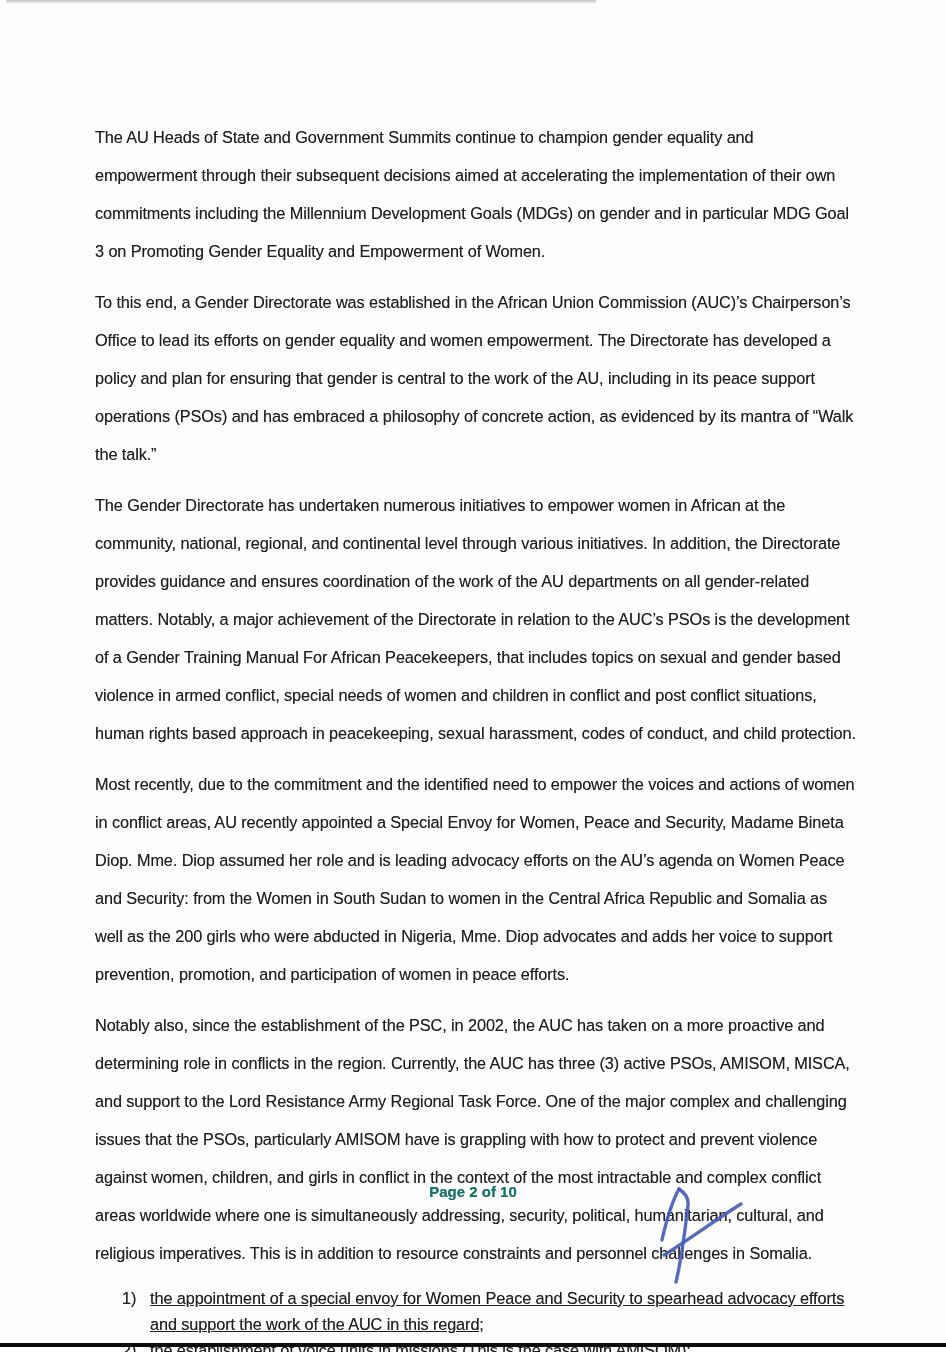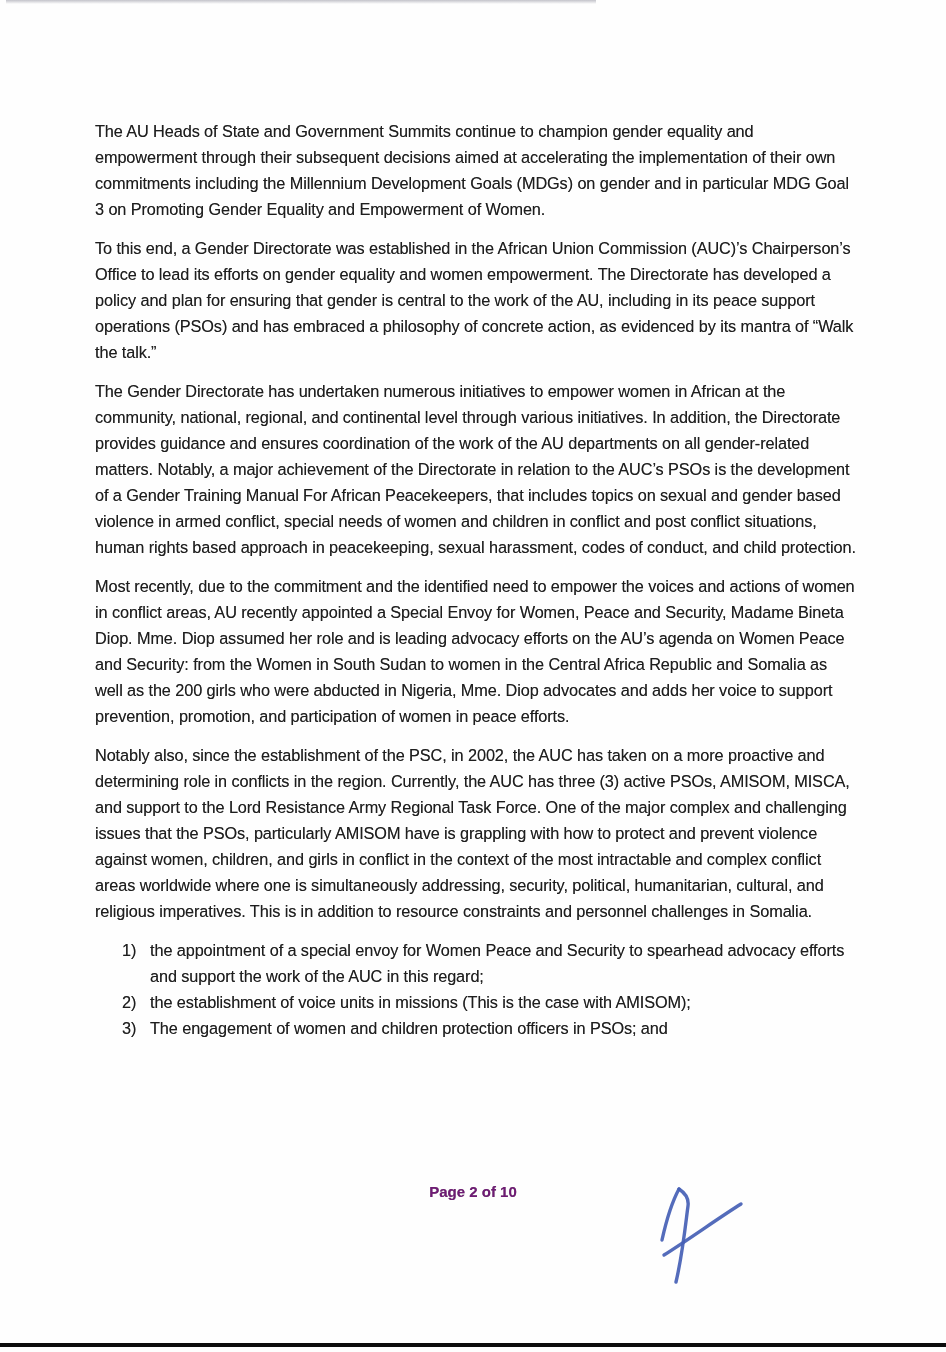--- a/index.html
+++ b/index.html
@@ -36,51 +36,52 @@
   }
   .content {
     position: absolute;
     left: 95px;
     top: 118px;
     width: 764px;
   }
   .doc-par {
     margin: 0 0 13px 0;
     font-size: 16.3px;
-    line-height: 26px;
+    line-height: 38px;
     text-shadow: 0 0 0.5px rgba(20,20,20,0.55);
     letter-spacing: -0.1px;
   }
   .doc-list {
     margin: 0;
     padding: 0 0 0 27px;
     list-style: none;
   }
   .doc-list-item {
     display: flex;
     font-size: 16.3px;
     line-height: 26px;
     text-shadow: 0 0 0.5px rgba(20,20,20,0.55);
     letter-spacing: -0.1px;
   }
   .doc-list-item .num {
     flex: 0 0 28px;
   }
   .doc-list-item .txt {
     flex: 1 1 auto;
+    text-decoration: underline;
   }
   .page-footer {
     position: absolute;
     left: 0;
     top: 1183px;
     width: 946px;
     text-align: center;
     font-size: 15px;
     font-weight: 700;
-    color: #701a75;
+    color: #0f766e;
     text-shadow: 0 0 0.5px rgba(20,20,20,0.5);
   }
   .page-footer span { display: inline; }
   .signature {
     position: absolute;
     left: 630px;
     top: 1170px;
     width: 140px;
     height: 140px;
   }

